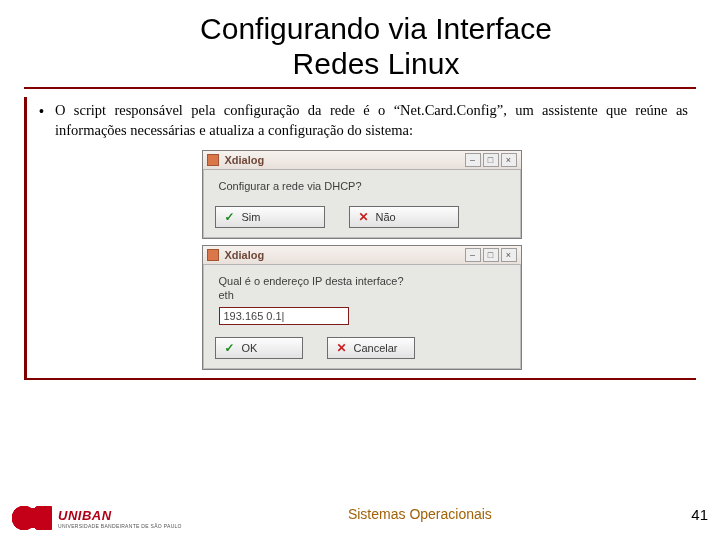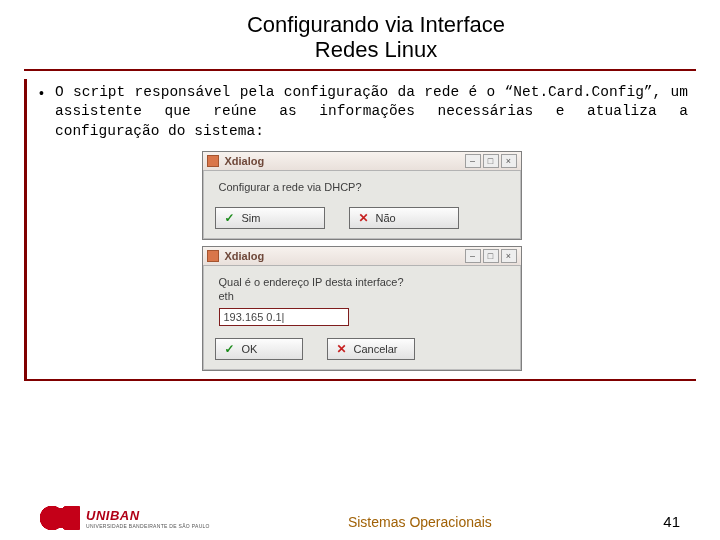--- a/index.html
+++ b/index.html
@@ -4,21 +4,21 @@
 <style>
   * { margin:0; padding:0; box-sizing:border-box; }
   body {
     width:720px; height:540px;
     font-family: Arial, Helvetica, sans-serif;
     background:#fff;
     position:relative;
   }
   .title {
     text-align:center;
-    font-size:22px;
+    font-size:30px;
     font-weight:400;
     padding:12px 20px 4px;
     line-height:1.15;
     margin-left:32px;
   }
   .underline {
     border-bottom:2px solid #800000;
     margin:2px 24px 0;
   }
   .content-frame {
@@ -30,21 +30,21 @@
   .bullet-row { display:flex; }
   .bullet-mark {
     width:20px; flex:none;
     font-size:14px; padding-top:2px;
     padding-left:4px;
   }
   .bullet-text {
     font-size:14.5px;
     line-height:1.35;
     text-align:justify;
-    font-family: Liberation Mono, monospace;
+    font-family: Liberation Serif, serif;
   }
   .dialogs {
     display:flex; flex-direction:column;
     align-items:center;
     gap:6px;
     margin-top:10px;
     justify-content:flex-end;
   }
   .dlg {
     width:320px;
@@ -110,22 +110,22 @@
     font-size:11px;
     color:#333;
   }
   .dlg-btn.short { min-width:88px; }
   .ico { font-weight:bold; font-size:12px; width:12px; text-align:center; }
   .ico.ok { color:#1a8a1a; }
   .ico.no { color:#c62020; }
   .footer {
     position:absolute;
     bottom:10px; left:0; right:0;
-    display:flex; align-items:flex-end;
-    padding:0 40px;
+    display:flex; align-items:flex-start;
+    padding:0 12px;
   }
   .logo {
     display:flex; align-items:center; gap:6px;
     color:#b00016;
   }
   .logo-mark {
     width:40px; height:24px;
     background:
       radial-gradient(circle at 30% 50%, #c40018 0 40%, transparent 41%),
       radial-gradient(circle at 55% 50%, #c40018 0 40%, transparent 41%),

